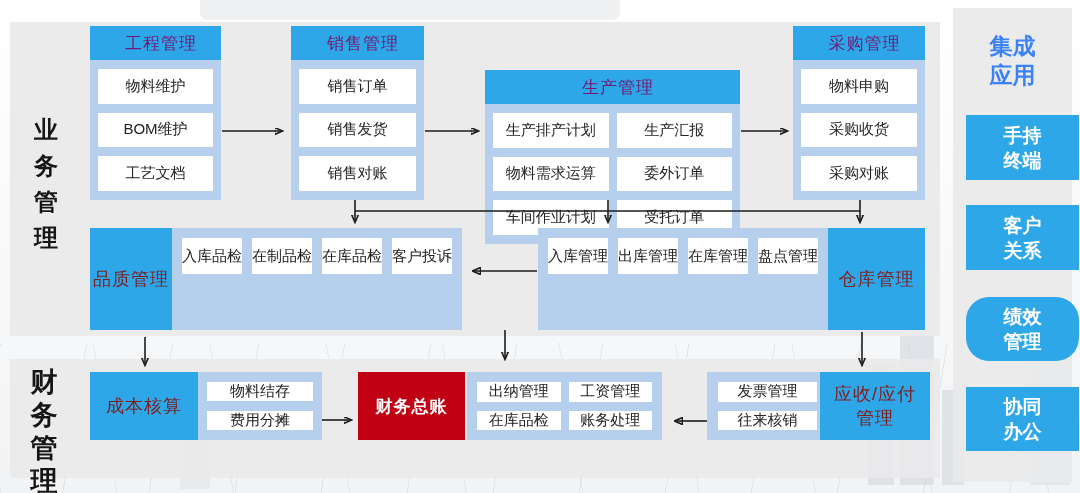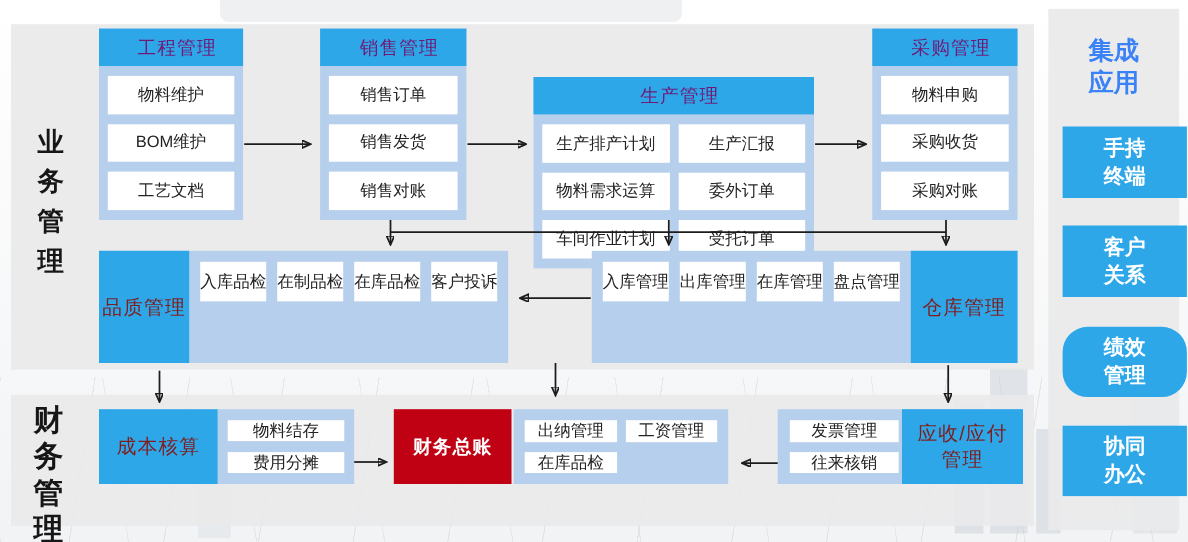--- a/index.html
+++ b/index.html
@@ -170,20 +170,21 @@
   <div class="node">物料结存</div>
   <div class="node">费用分摊</div>
 </div>
 
 <div class="bot" id="ledger-box">财务总账</div>
 
 <div class="bot" id="finance-ops">
   <div class="node">出纳管理</div>
   <div class="node">工资管理</div>
   <div class="node">在库品检</div>
+  <div class="node">账务处理</div>
 </div>
 
 <div class="bot" id="group-receivable">
   <div class="rp-items">
     <div class="node">发票管理</div>
     <div class="node">往来核销</div>
   </div>
   <div class="bigbox">
     <span>
       <span style="display:block">应收/应付</span>

